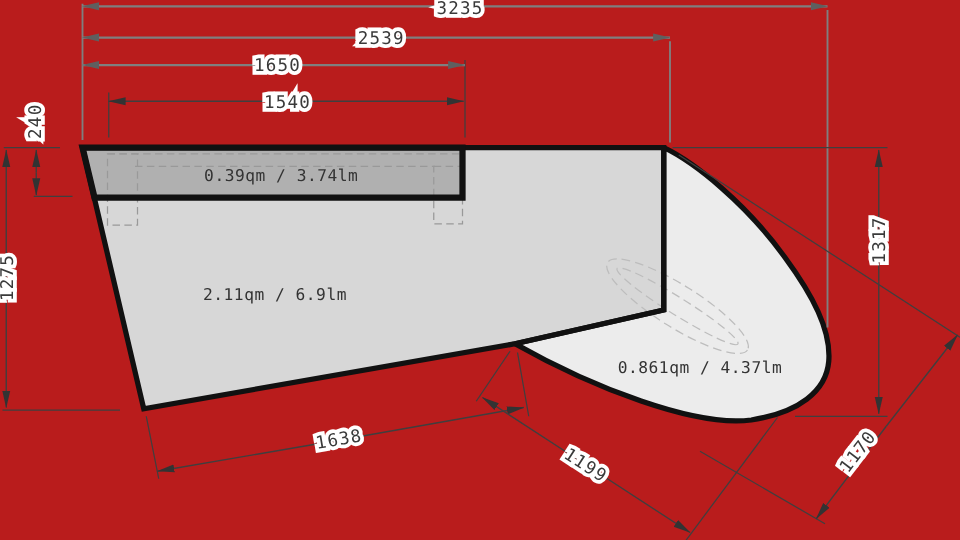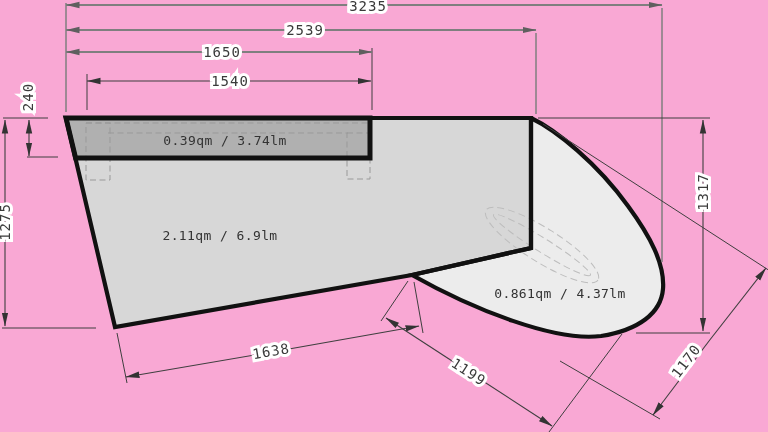--- a/index.html
+++ b/index.html
@@ -1,16 +1,16 @@
 <!DOCTYPE html>
 <html><head>
 <meta charset="utf-8">
 <style>
   html,body{margin:0;padding:0;background:#ffffff;}
-  .stage{width:768px;height:432px;position:relative;background:#f9a8d4;overflow:hidden;}
+  .stage{width:768px;height:432px;position:relative;background:#b91c1c;overflow:hidden;}
   svg{display:block;}
   .dimtxt{
     font-family:"DejaVu Sans Mono", monospace;
     font-size:14px;
     letter-spacing:1px;
     fill:#3a3a3a;
     stroke:#ffffff;
     stroke-width:6px;
     paint-order:stroke;
     text-anchor:middle;

